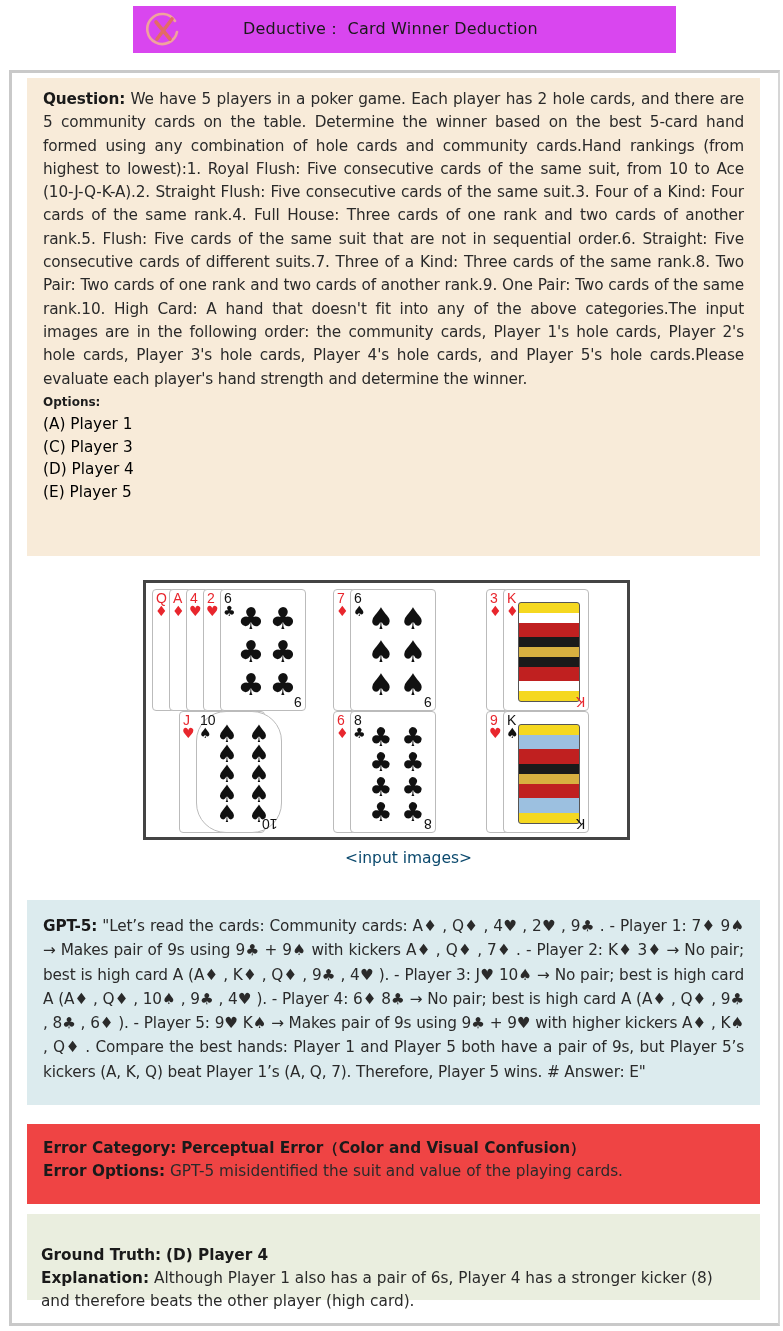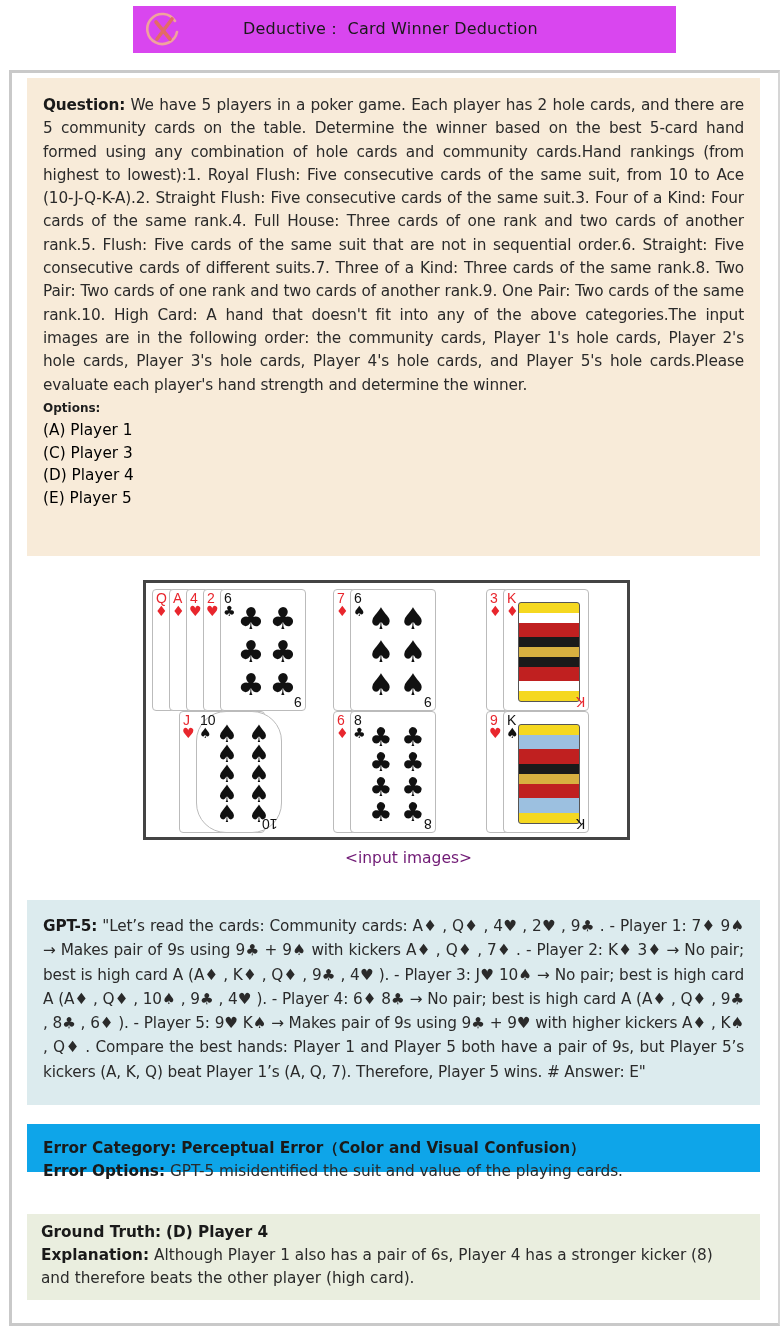--- a/index.html
+++ b/index.html
@@ -17,21 +17,21 @@
     position: absolute; left: 110px; top: 13px;
     font-size: 16px; letter-spacing: 0.2px; color: #1a1a1a;
   }
   .frame {
     position: absolute; left: 9px; top: 70px; width: 771px; height: 1256px;
     border: 3px solid #c9c9c9; border-right: 2px solid #d6d6d6; background: #fff;
   }
   .panel { position: absolute; left: 27px; width: 733px; }
   .question {
     top: 78px; height: 478px; background: #f8ebd9;
-    padding: 16px 16px 0 16px;
+    padding: 10px 16px 0 16px;
   }
   .qtext {
     font-size: 15.3px; line-height: 23.3px; text-align: justify; color: #2a2a2a;
     letter-spacing: -0.15px;
   }
   .bold { font-weight: bold; color: #1a1a1a; }
   .options-label { font-size: 12px; font-weight: bold; line-height: 22px; margin-top: 0px; }
   .option { font-size: 15.3px; line-height: 22.8px; color: #000000; }
 
   .image-box {
@@ -60,31 +60,31 @@
   }
   .card .face {
     position: absolute; left: 14px; top: 12px; width: 62px; height: 100px;
     border: 1px solid #555; border-radius: 3px; overflow: hidden;
     background: linear-gradient(180deg, #f5d820 0 10%, #fff 10% 20%, #c02020 20% 35%, #1a1a1a 35% 45%, #d8b040 45% 55%, #1a1a1a 55% 65%, #c02020 65% 80%, #fff 80% 90%, #f5d820 90% 100%);
   }
   .red { color: #e8262d; }
   .black { color: #111; }
   .caption {
     position: absolute; left: 0; width: 783px; top: 849px; text-align: center;
-    font-size: 15.5px; color: #701a75; padding-left: 34px;
+    font-size: 15.5px; color: #0c4a6e; padding-left: 34px;
   }
   .gpt {
     top: 900px; height: 205px; background: #dcebee; padding: 14px 16px 0 16px;
   }
   .gpt .qtext { line-height: 24.3px; }
   .error {
-    top: 1124px; height: 48px; background: #0ea5e9; padding: 13px 16px 0 16px;
+    top: 1124px; height: 80px; background: #ef4444; padding: 13px 16px 0 16px;
   }
   .truth {
-    top: 1214px; height: 86px; background: #eaeedf; padding: 7px 14px 0 14px;
+    top: 1214px; height: 86px; background: #eaeedf; padding: 30px 14px 0 14px;
   }
   .line { font-size: 15.3px; line-height: 23px; color: #2a2a2a; }
 </style>
 </head>
 <body>
 
 <div class="title-bar">
   <svg class="title-icon" viewBox="0 0 36 36">
     <path d="M30 9 A15 15 0 1 0 32 20" fill="none" stroke="#f0a39d" stroke-width="2.6" stroke-linecap="round"></path>
     <path d="M11 10 L25 27" stroke="#e36b66" stroke-width="3.6" stroke-linecap="round"></path>

